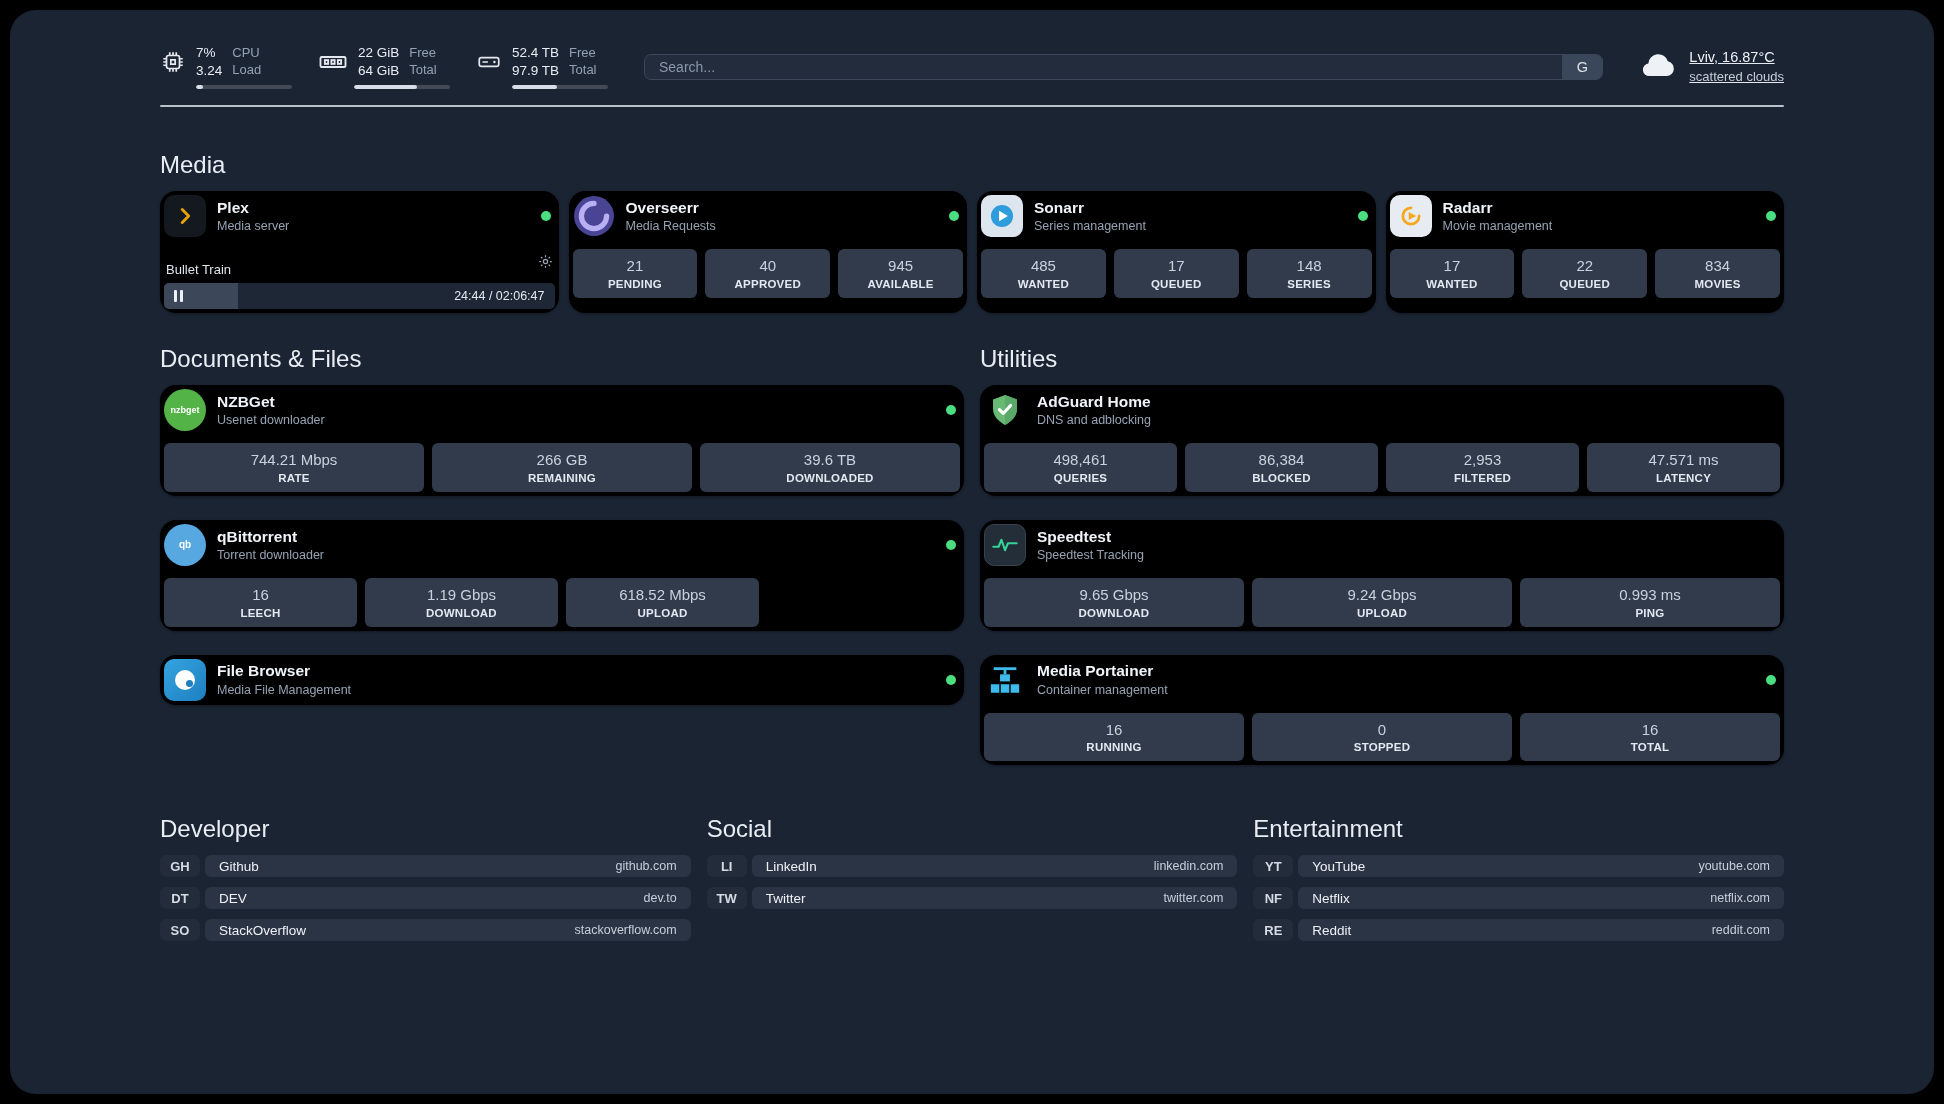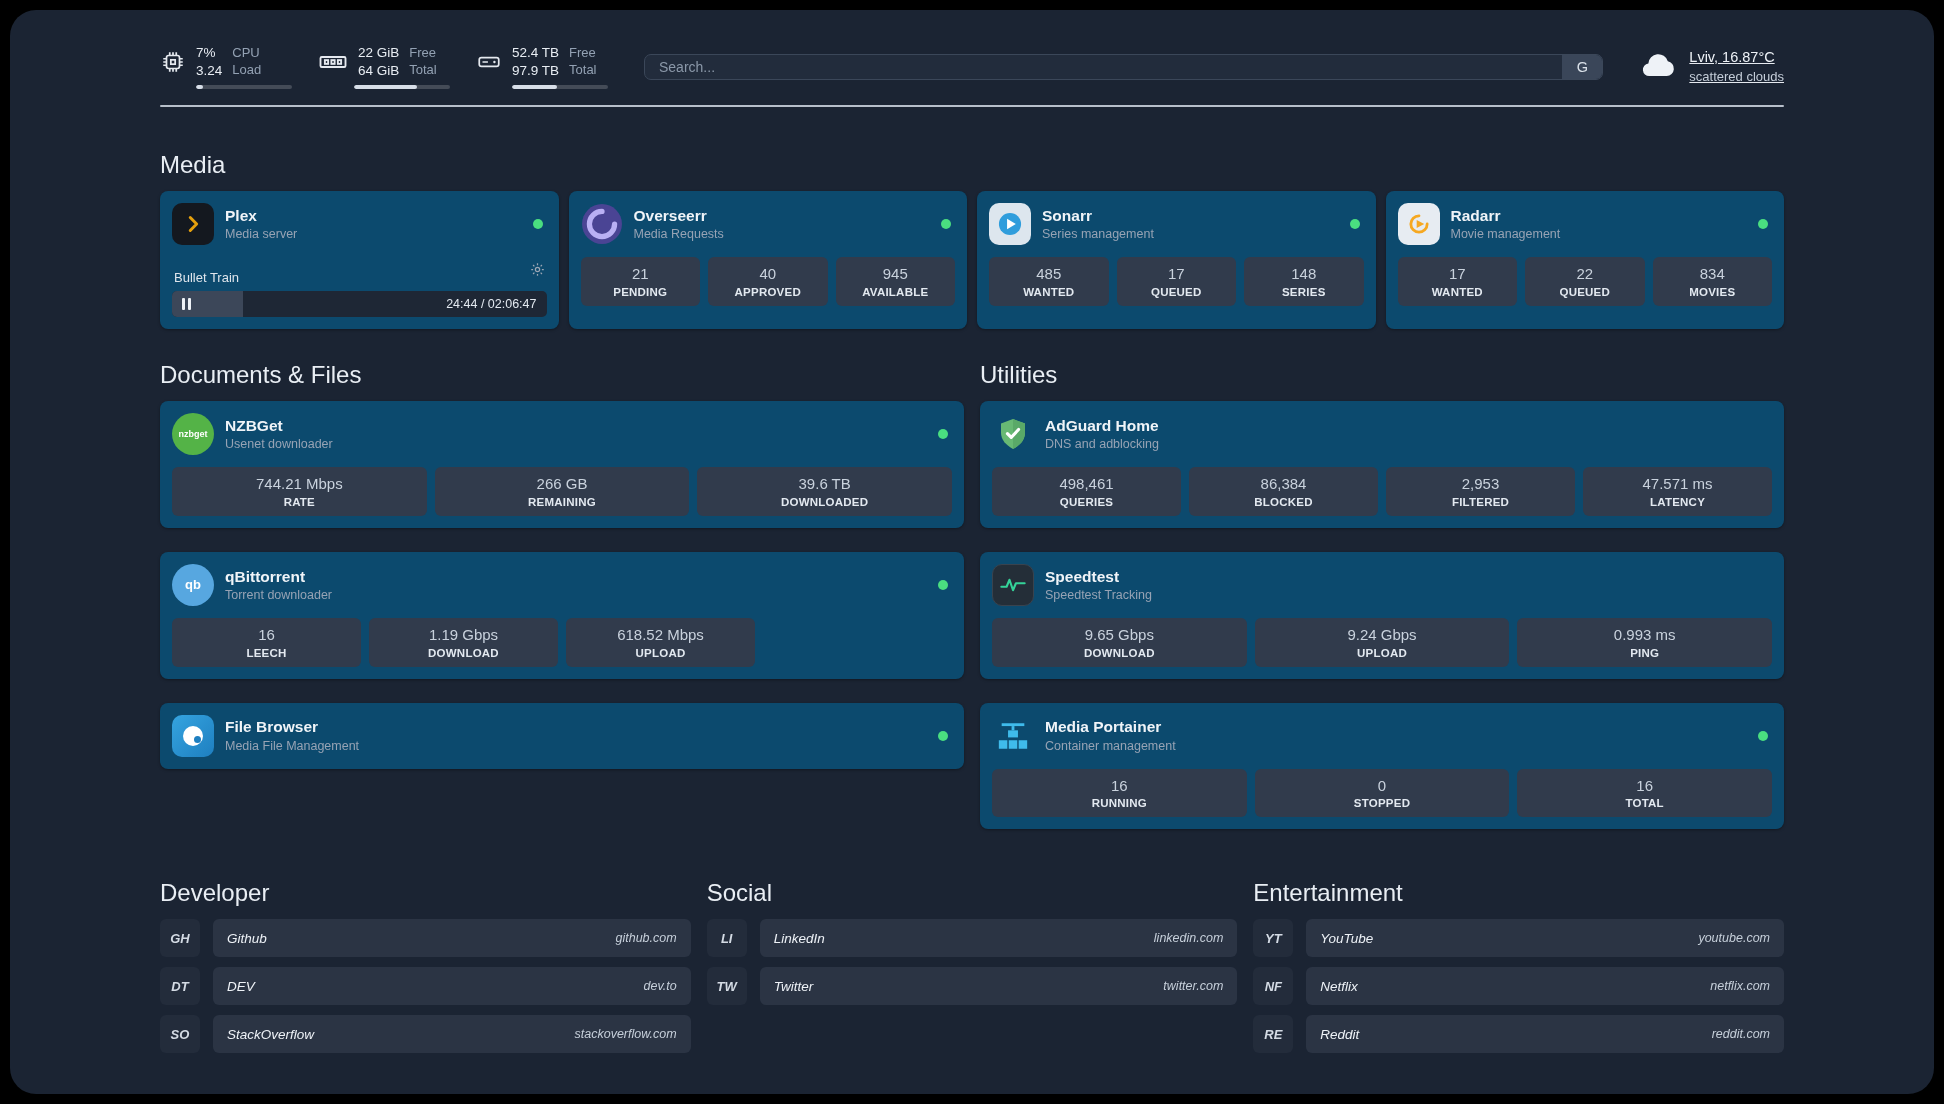--- a/index.html
+++ b/index.html
@@ -29,21 +29,21 @@
   .wloc { font-size:14.5px; color:#eef2f7; }
   .wcond { font-size:13px; color:#c4cdd8; }
   .divider { margin-top:16px; height:2px; background:rgba(210,219,229,.85); border-radius:1px; }
   
   .section-title { font-size:24px; font-weight:500; color:#e9eef4; }
   .sec-media { margin-top:44px; }
   .media-grid { display:grid; grid-template-columns:repeat(4,1fr); gap:10px; margin-top:12px; }
   .grid-2 { display:grid; grid-template-columns:1fr 1fr; gap:16px; margin-top:32px; }
   .col-stack { display:flex; flex-direction:column; gap:24px; margin-top:12px; }
   
-  .card { background:#0c4a6e; border-radius:8px; padding:12px; box-shadow:0 1px 3px rgba(0,0,0,.35); cursor:pointer; }
+  .card { background:#000000; border-radius:16px; padding:4px; box-shadow:0 1px 3px rgba(0,0,0,.35); cursor:pointer; }
   .card-head { display:flex; align-items:center; gap:11px; }
   .app-icon { width:42px; height:42px; flex:0 0 auto; display:flex; align-items:center; justify-content:center; border-radius:10px; position:relative; }
   .card-titles { display:flex; flex-direction:column; line-height:1.3; }
   .card-title { font-size:15.5px; font-weight:700; color:#f0f4f8; }
   .card-sub { font-size:12.5px; color:#97a3b4; }
   .status-dot { width:10px; height:10px; border-radius:50%; background:#4ade80; margin-left:auto; margin-right:4px; flex:0 0 auto; }
   .stats { display:grid; gap:8px; margin-top:12px; }
   .c3 { grid-template-columns:repeat(3,1fr); }
   .c4 { grid-template-columns:repeat(4,1fr); }
   .stat { background:#313b4c; border-radius:6px; text-align:center; padding:8px 4px; }
@@ -58,29 +58,29 @@
   .pause { position:relative; display:flex; gap:3px; padding:0 10px; cursor:pointer; }
   .pause i { display:block; width:3px; height:12px; background:#eef2f7; border-radius:1px; }
   .np-time { position:relative; margin-left:auto; font-size:12.5px; color:#e3e9f0; padding-right:10px; }
   
   .plex-bg { background:#14181f; }
   .sonarr-bg { background:#dde6ee; }
   .radarr-bg { background:#e7ecf2; }
   .nzb-bg { background:#54b347; border-radius:50%; }
   .nzb-bg span { font-size:9px; font-weight:700; color:#fff; }
   .qb-bg { background:#57a7e0; border-radius:50%; }
-  .qb-bg span { font-size:13px; font-weight:700; color:#fff; }
+  .qb-bg span { font-size:10px; font-weight:700; color:#fff; }
   .fb-bg { background:linear-gradient(135deg,#35a4e0,#1e7fc0); }
   .fb-circle { width:20px; height:20px; border-radius:50%; background:#fff; position:relative; }
   .fb-dot { position:absolute; right:2px; bottom:3px; width:7px; height:7px; border-radius:50%; background:#1e7fc0; }
   .st-bg { background:#242e38; border:1px solid #39434e; }
   
   .bookmarks { display:grid; grid-template-columns:1fr 1fr 1fr; gap:16px; margin-top:50px; }
   .bm-rows { display:flex; flex-direction:column; gap:10px; margin-top:12px; }
-  .bm-row { display:flex; gap:13px; height:38px; cursor:pointer;font-style:italic; }
+  .bm-row { display:flex; gap:5px; height:22px; cursor:pointer; }
   .bm-abbr { width:40px; background:#232c3b; border-radius:6px; display:flex; align-items:center; justify-content:center; font-size:13px; font-weight:600; color:#d4dbe4; flex:0 0 auto; }
   .bm-bar { flex:1; background:#2b3444; border-radius:6px; display:flex; align-items:center; padding:0 14px; }
   .bm-name { font-size:13.5px; color:#eef2f7; }
   .bm-url { margin-left:auto; font-size:12.5px; color:#c6cfda;text-align:right; }
 </style>
 </head>
 <body>
 
 <div class="app">
 

